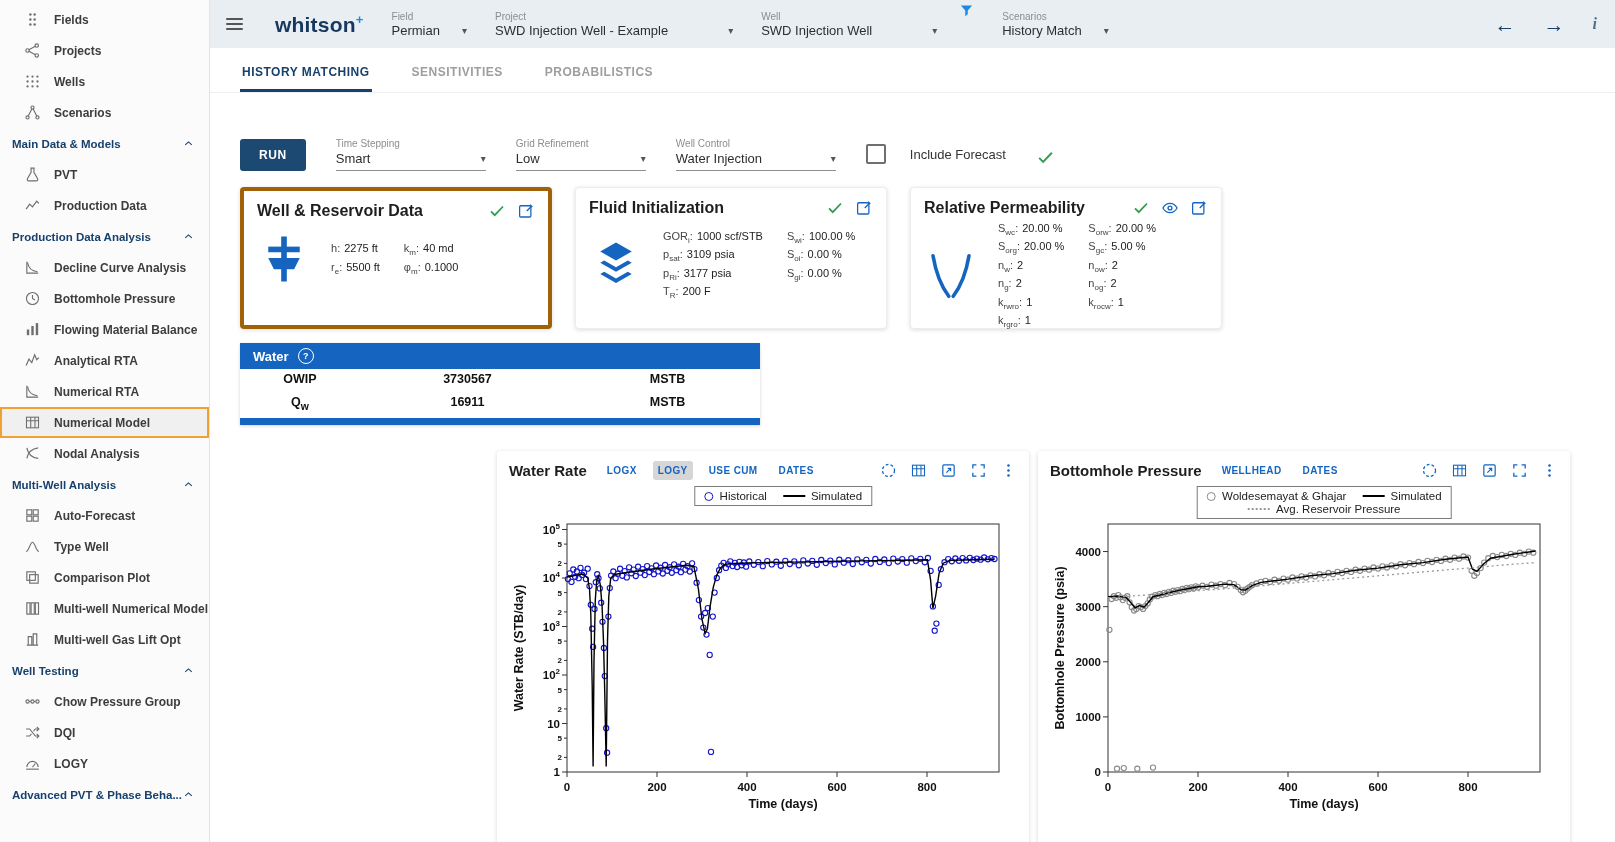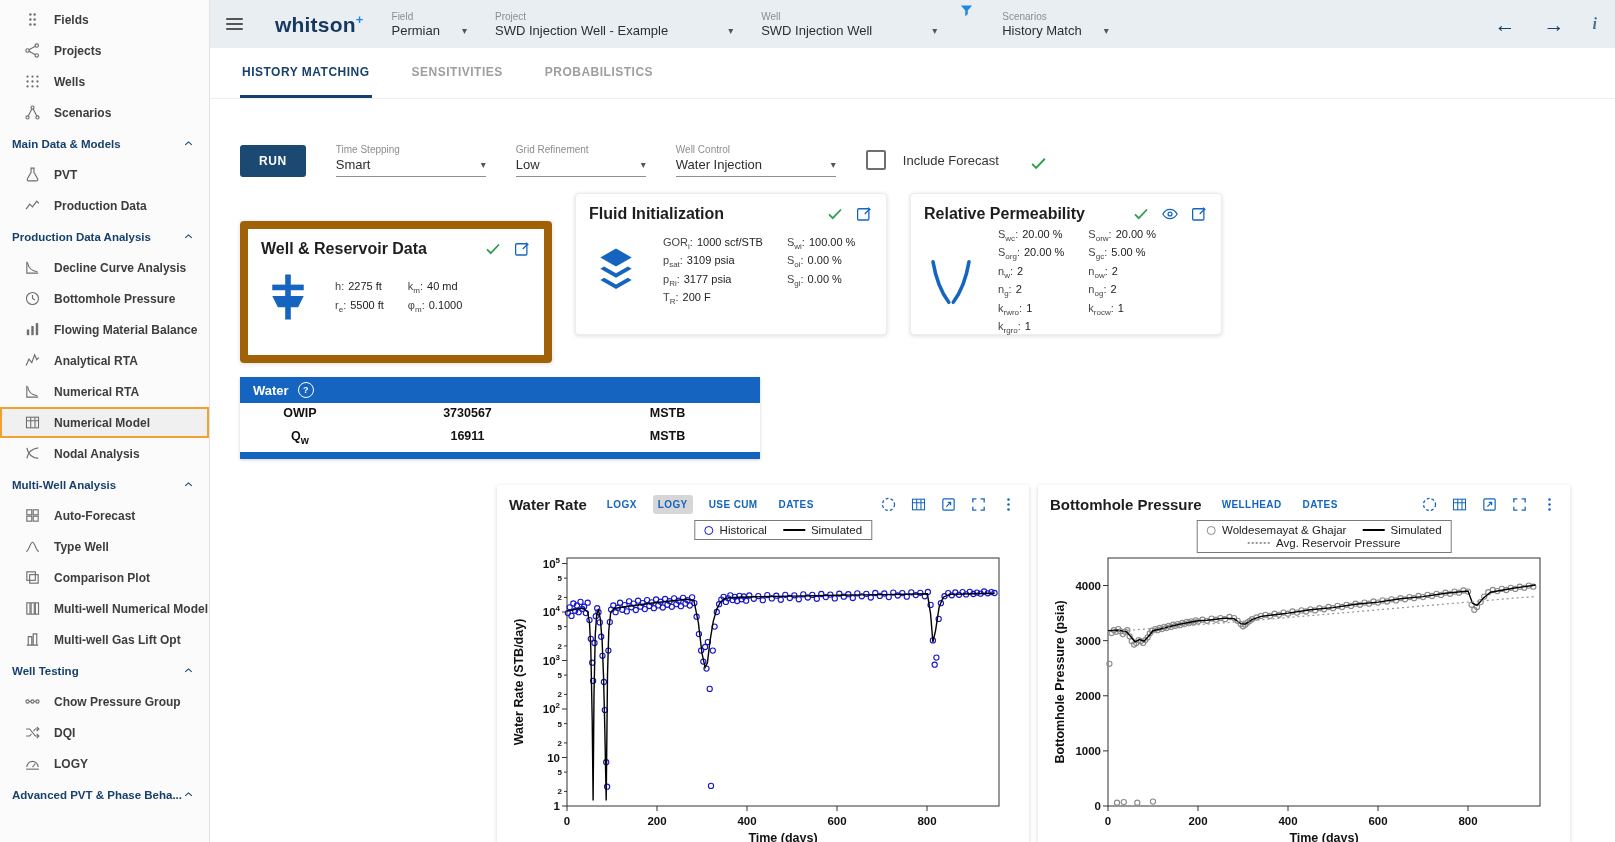--- a/index.html
+++ b/index.html
@@ -35,42 +35,42 @@
   .sel-project .caret{margin-left:60px;}
   .sel-well .caret{margin-left:60px;}
   .funnel{align-self:flex-start;margin:3px 0 0 -6px;}
   .funnel svg{width:15px;height:15px;color:#1e88e5;}
   .nav-right{margin-left:auto;display:flex;align-items:center;gap:28px;}
   .nav-arrow{font-size:21px;color:#17406d;cursor:pointer;line-height:1;}
   .info-i{font-family:"Liberation Serif",serif;font-style:italic;font-weight:700;
           font-size:16px;color:#52708e;cursor:pointer;}
 
   .tabs{display:flex;gap:38px;padding-left:30px;background:#fff;border-bottom:1px solid #efefef;}
-  .tab{padding:17px 2px 16px;font-size:12px;font-weight:700;letter-spacing:0.5px;
+  .tab{padding:17px 2px 10px;font-size:12px;font-weight:700;letter-spacing:0.5px;
        color:#9e9e9e;cursor:pointer;border-bottom:3px solid transparent;}
   .tab.active{color:#17406d;border-bottom-color:#17406d;}
 
   .controls{display:flex;align-items:flex-end;gap:30px;padding:14px 0 8px 30px;}
   .run-btn{background:#1b4971;color:#fff;border:none;border-radius:3px;cursor:pointer;
            font-size:12px;font-weight:700;letter-spacing:0.6px;padding:9px 19px;
            font-family:"Liberation Sans",sans-serif;margin-top:32px;}
   .ctl-dd{display:flex;flex-direction:column;gap:2px;border-bottom:1px solid #8f8f8f;
           padding-bottom:4px;cursor:pointer;}
   .ctl-dd .sel-value{justify-content:space-between;}
   .ctl-dd.w150{width:150px;} .ctl-dd.w130{width:130px;} .ctl-dd.w160{width:160px;}
-  .cb-row{display:flex;align-items:center;gap:17px;padding-bottom:7px;}
+  .cb-row{display:flex;align-items:center;gap:24px;padding-bottom:7px;}
   .cb{width:16px;height:16px;border:2px solid #6f6f6f;border-radius:2px;cursor:pointer;}
   .cb-label{font-size:13px;color:#333;}
   .ok-check{width:19px;height:19px;color:#2e9e4f;margin-bottom:4px;}
 
   
   .cards{display:flex;gap:23px;padding:8px 0 0 30px;}
   .card{width:312px;height:142px;background:#fff;border:1px solid #ededed;border-radius:4px;
         box-shadow:0 1px 4px rgba(0,0,0,0.14);padding:11px 13px;box-sizing:border-box;cursor:pointer;}
-  .card.highlight{border:8px solid #a16207;margin-top:28px;}
+  .card.highlight{border:4px solid #a16207;}
   .card-head{display:flex;align-items:center;gap:11px;}
   .card-title{font-size:16px;font-weight:700;color:#1e1e1e;margin:0 auto 0 0;}
   .card-ic{width:18px;height:18px;cursor:pointer;}
   .ic-green{color:#2e9e4f;} .ic-blue{color:#1565c0;}
   .card-body{display:flex;align-items:center;gap:20px;margin-top:12px;}
   .card-icon{width:54px;height:54px;color:#1565c0;min-width:54px;}
   .stat-cols{display:flex;gap:24px;}
   .stat-col{display:flex;flex-direction:column;gap:1px;}
   .stat-row{font-size:11px;line-height:1.28;color:#222;white-space:nowrap;}
   .stat-label{color:#444;}

